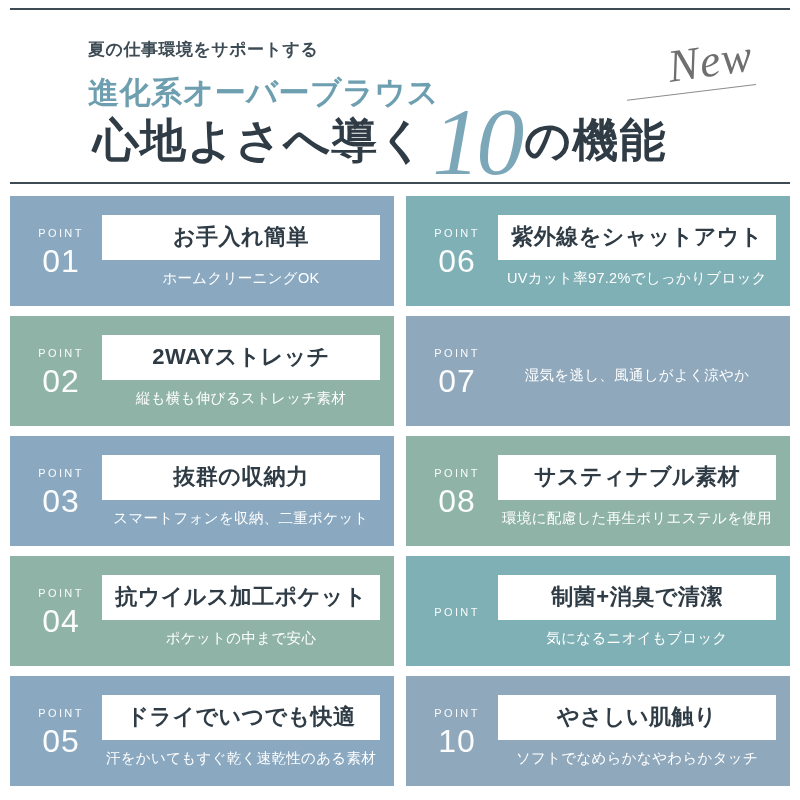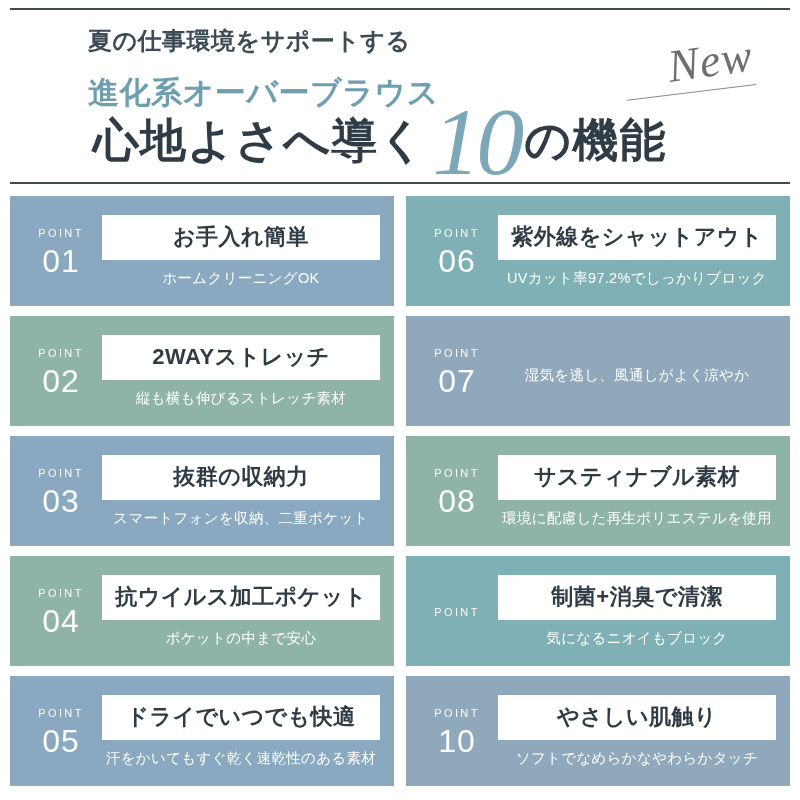--- a/index.html
+++ b/index.html
@@ -34,22 +34,22 @@
     background: #fff;
   }
   .header-inner {
     position: relative;
     width: 100%;
     height: 100%;
   }
   .head-line1 {
     position: absolute;
     left: 78px;
-    top: 15px;
-    font-size: 24px;
+    top: 28px;
+    font-size: 17px;
     font-weight: bold;
     letter-spacing: 0.5px;
     color: #3d4b55;
     white-space: nowrap;
   }
   .head-line2 {
     position: absolute;
     left: 78px;
     top: 62px;
     font-size: 31px;

